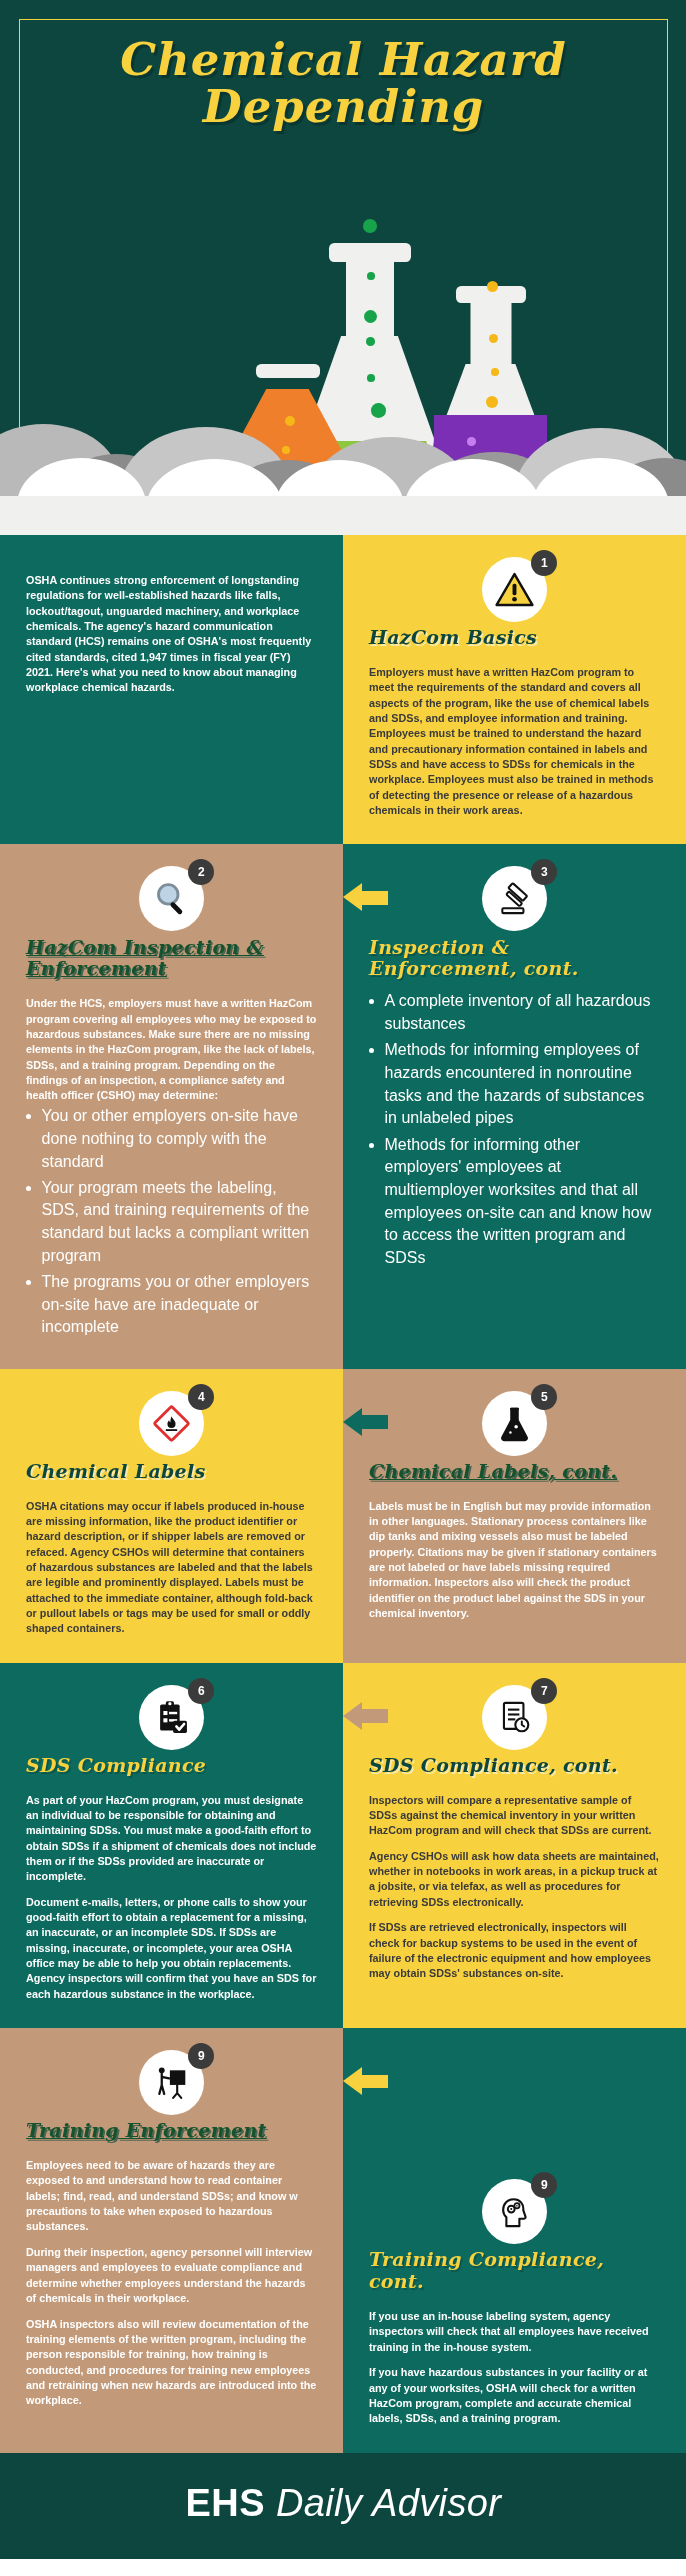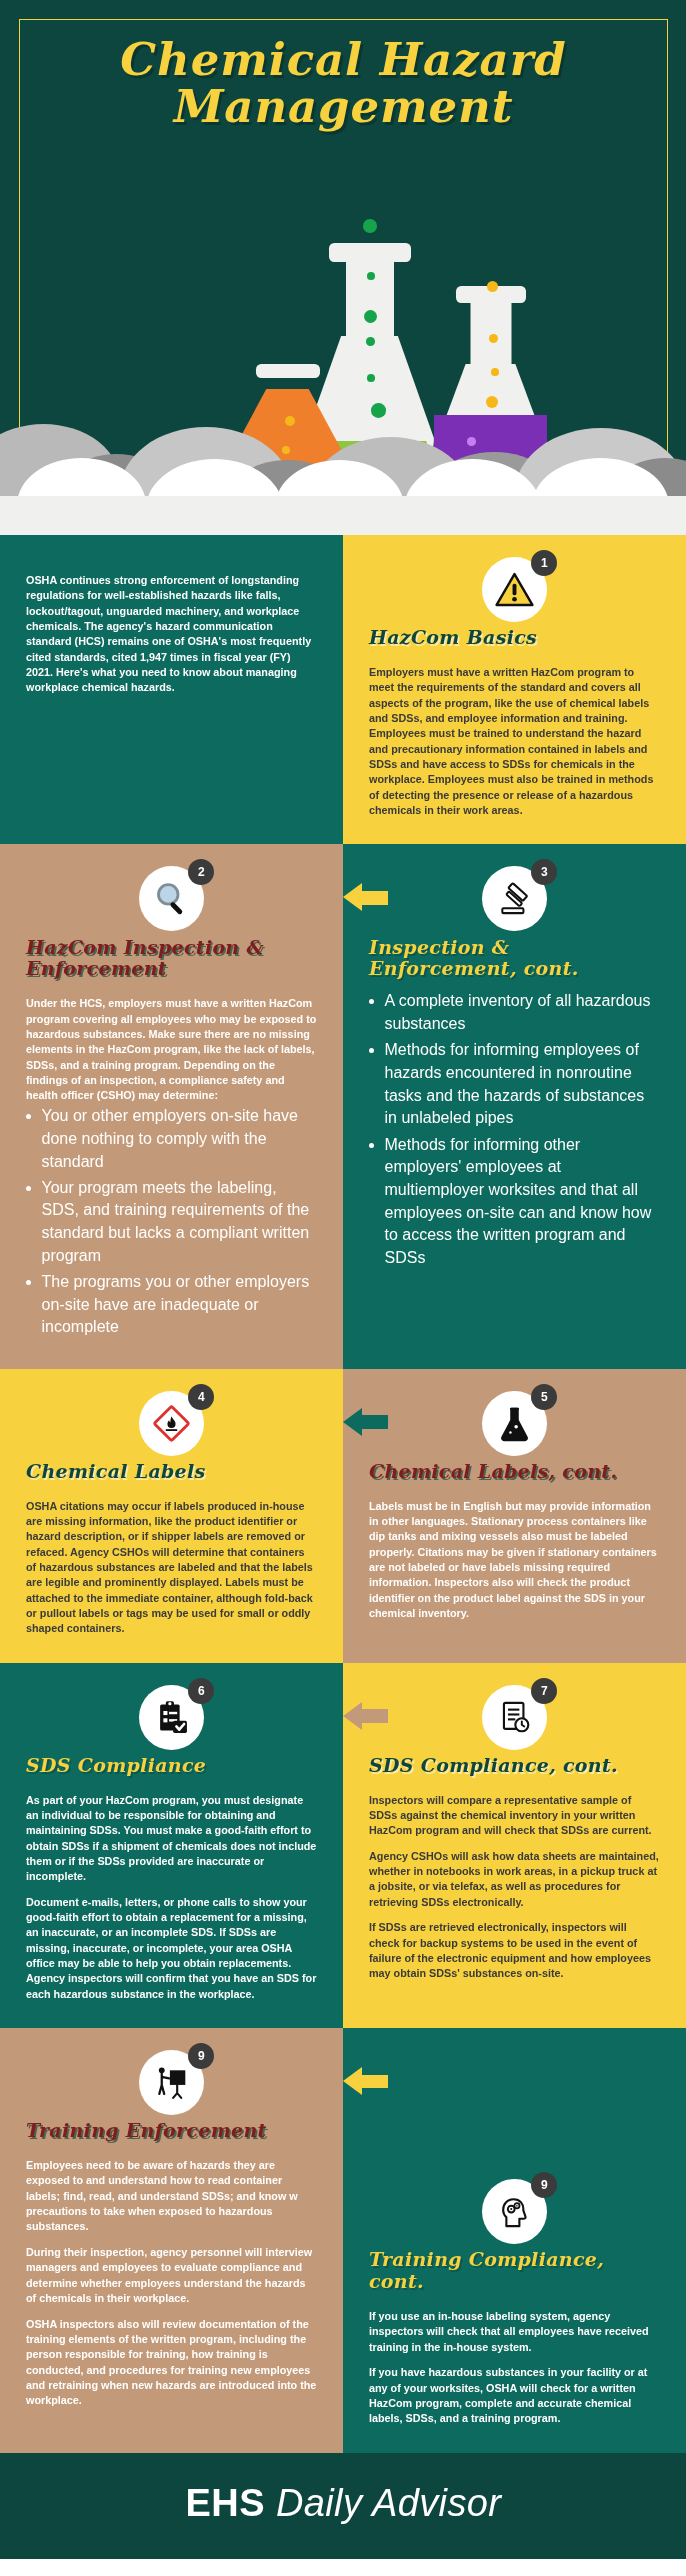--- a/index.html
+++ b/index.html
@@ -131,21 +131,21 @@
     font-family: "DejaVu Serif", serif;
     font-style: italic;
     font-weight: bold;
     font-size: 19px;
     line-height: 1.15;
     margin: 3.4px 0 10.3px 0;
     letter-spacing: 0.3px;
   }
   .sec-title.t-dark   { color: #0d463f; text-shadow: 1.7px 1.7px 0 rgba(255,255,255,0.55); }
   .sec-title.t-yellow { color: #f8d23e; text-shadow: 1.7px 1.7px 0 rgba(0,0,0,0.18); }
-  .sec-title.t-light  { color: #7f1d1d; text-shadow: 1.7px 1.7px 0 rgba(13,70,63,0.65); }
+  .sec-title.t-light  { color: #14532d; text-shadow: 1.7px 1.7px 0 rgba(13,70,63,0.65); text-decoration: underline; }
 
   .body-text {
     font-size: 10.8px;
     line-height: 1.42;
     font-weight: bold;
     font-family: "Liberation Sans", sans-serif;
     margin-top: 16px;
   }
   .body-text + .body-text { margin-top: 10.3px; }
   .txt-white { color: #ffffff; }
@@ -200,21 +200,21 @@
 </head>
 <body>
 
 <div id="infographic">
 
   <div class="hero">
     <div class="hero-border"></div>
 
     <div class="hero-title">
       <span>Chemical Hazard</span>
-      <span>Management</span>
+      <span>Depending</span>
     </div>
 
     <div class="flask flask-a">
       <div class="body"></div>
       <div class="liquid"></div>
       <div class="neck"></div>
       <div class="lip"></div>
       <div class="bubble" style="width:13.7px;height:13.7px;background:#16a34a;left:58px;top:-24px;"></div>
       <div class="bubble" style="width:7.7px;height:7.7px;background:#16a34a;left:62px;top:29px;"></div>
       <div class="bubble" style="width:13px;height:13px;background:#16a34a;left:59px;top:67px;"></div>

